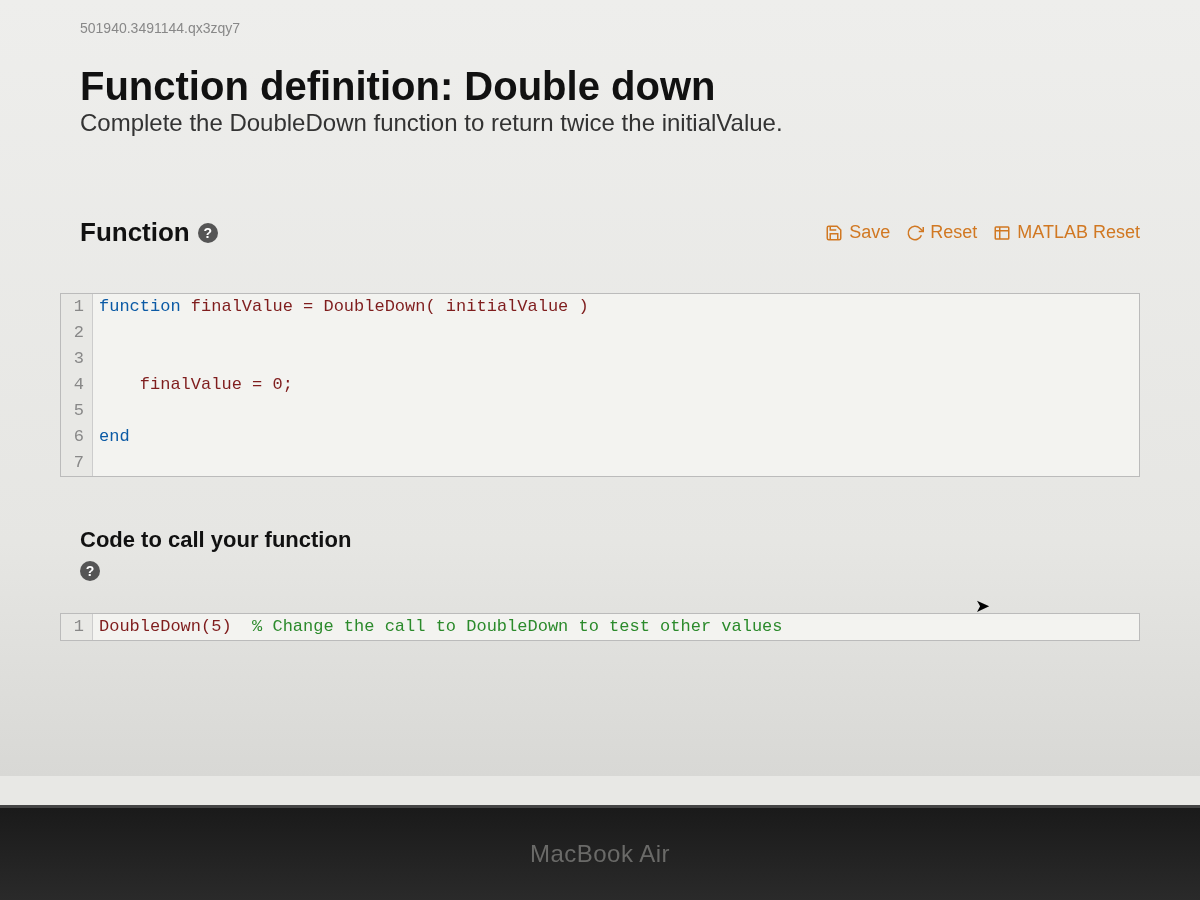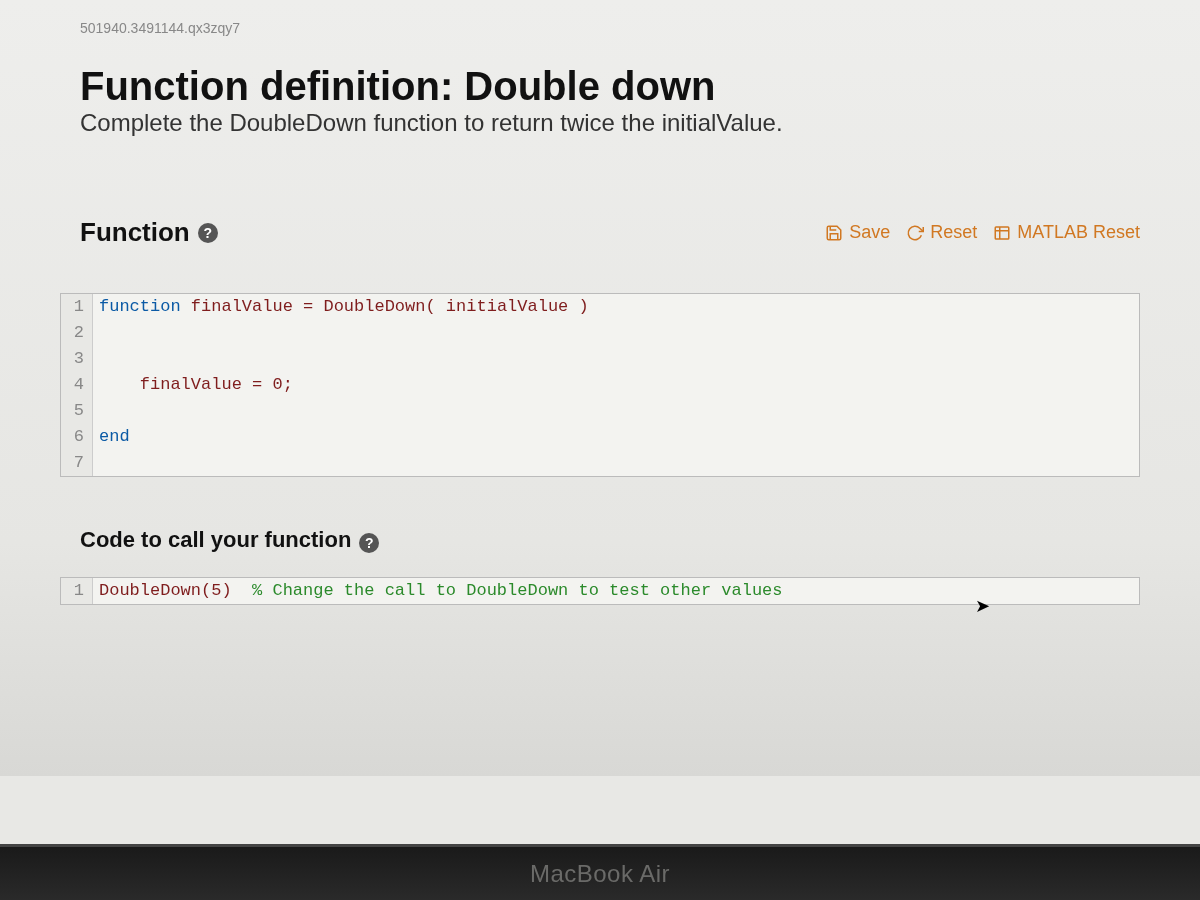--- a/index.html
+++ b/index.html
@@ -113,42 +113,43 @@
     .code-content {
       padding-left: 6px;
       white-space: pre;
       flex: 1;
     }
     .kw { color: #0b5aa5; }
     .vr { color: #7f1d1d; }
     .cm { color: #2b8a2b; }
     .call-header {
       display: flex;
-      align-items: flex-end;
+      align-items: flex-start;
       gap: 8px;
-      margin-bottom: 24px;
+      margin-bottom: 32px;
+      flex-direction: column;
     }
     .call-label {
       font-size: 22px;
       font-weight: bold;
       color: #111;
     }
     .call-editor {
       border: 1px solid #bbb;
       background: #f3f3f0;
       margin-left: -20px;
       font-family: "Consolas", "Monaco", "Courier New", monospace;
       font-size: 17px;
     }
     .bottom-bar {
       position: absolute;
       bottom: 0;
       left: 0;
       right: 0;
-      height: 56px;
+      height: 95px;
       background: linear-gradient(180deg, #1a1a1a 0%, #2a2a2a 100%);
       border-top: 3px solid #444;
       display: flex;
       align-items: center;
       justify-content: center;
     }
     .laptop-label {
       font-size: 24px;
       color: #6a6a68;
       font-weight: 500;

